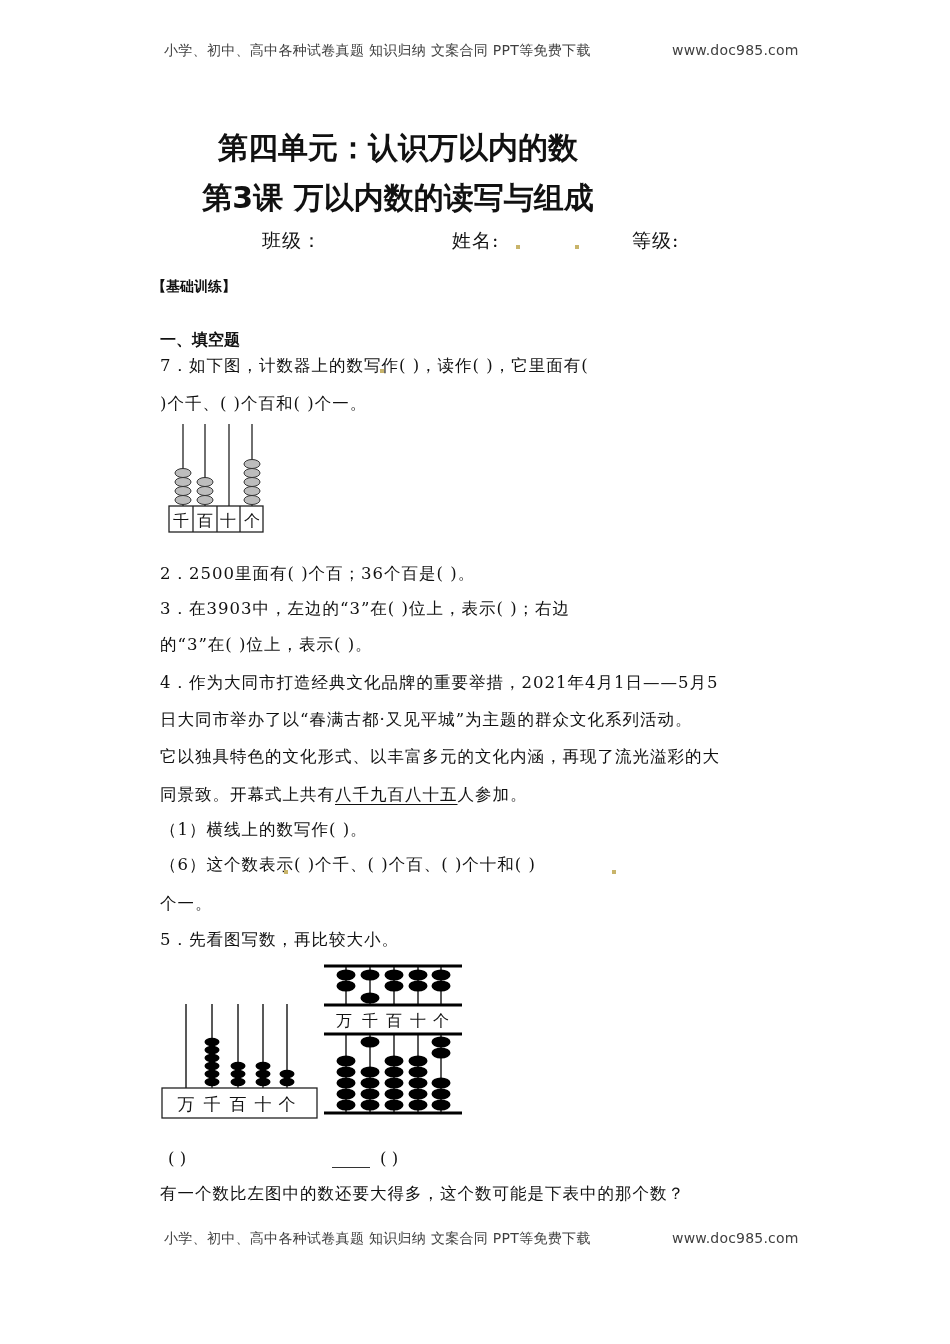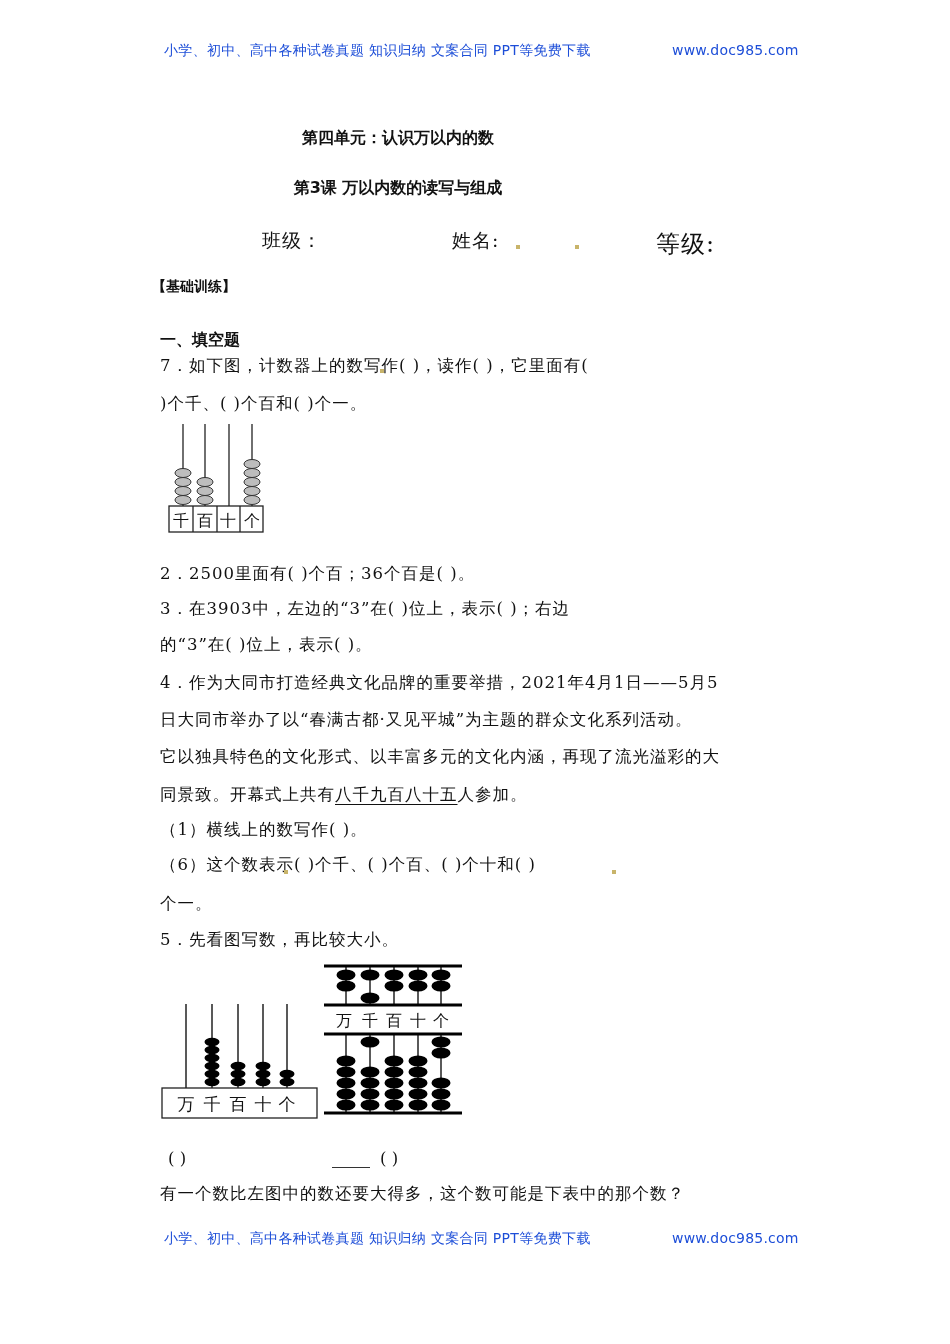--- a/index.html
+++ b/index.html
@@ -1,21 +1,21 @@
 <!DOCTYPE html>
 <html><head>
 <meta charset="utf-8">
 <style>
   html, body { margin: 0; padding: 0; background: #ffffff; }
   body { width: 950px; height: 1344px; position: relative; overflow: hidden;
          font-family: "DejaVu Serif", "Liberation Serif", serif; color: #111; }
   .abs { position: absolute; white-space: nowrap; }
-  .hdr { font-family: "DejaVu Sans", "Liberation Sans", sans-serif; font-size: 14px; color: #1d4ed8; letter-spacing: 0.3px; }
+  .hdr { font-family: "DejaVu Sans", "Liberation Sans", sans-serif; font-size: 14px; color: #404040; letter-spacing: 0.3px; }
   .hdr .url { position: absolute; left: 508px; top: 0; letter-spacing: 0.2px; }
-  .title { font-family: "DejaVu Sans", "Liberation Sans", sans-serif; font-weight: bold; font-size: 16px; left: 0; width: 796px; text-align: center; }
+  .title { font-family: "DejaVu Sans", "Liberation Sans", sans-serif; font-weight: bold; font-size: 30px; left: 0; width: 796px; text-align: center; }
   .line { font-size: 16.5px; letter-spacing: 1px; }
   .sec { font-family: "DejaVu Sans", "Liberation Sans", sans-serif; font-weight: bold; }
   .dot { position: absolute; width: 4px; height: 4px; background: #c8b46a; }
   .u { text-decoration: underline; text-underline-offset: 4px; }
   .blank { display: inline-block; border-bottom: 1.5px solid #333; width: 38px; height: 14px; vertical-align: baseline; }
   svg text { font-family: "DejaVu Sans", "Liberation Sans", sans-serif; }
 </style>
 </head>
 <body>
 
@@ -24,21 +24,21 @@
   <span class="url">www.doc985.com</span>
 </div>
 
 <div class="abs title" style="top:128px;">第四单元：认识万以内的数</div>
 <div class="abs title" style="top:178px;">第3课  万以内数的读写与组成</div>
 
 <div class="abs line" style="left:262px; top:228px; font-size:19px;">班级：</div>
 <div class="abs line" style="left:452px; top:228px; font-size:19px;">姓名:</div>
 <div class="dot" style="left:516px; top:245px;"></div>
 <div class="dot" style="left:575px; top:245px;"></div>
-<div class="abs line" style="left:656px; top:228px; font-size:24px;">等级:</div>
+<div class="abs line" style="left:632px; top:228px; font-size:19px;">等级:</div>
 
 <div class="abs sec" style="left:152px; top:278px; font-size:14px;">【基础训练】</div>
 <div class="abs sec" style="left:160px; top:330px; font-size:16px;">一、填空题</div>
 
 <div class="abs line" style="left:160px; top:355px;">7．如下图，计数器上的数写作(          )，读作(          )，它里面有(</div>
 <div class="dot" style="left:380px; top:369px;"></div>
 <div class="abs line" style="left:160px; top:393px;">)个千、(          )个百和(          )个一。</div>
 
 <svg class="abs" style="left:165px; top:420px;" width="105" height="118">
   <g stroke="#222" stroke-width="1.3">

